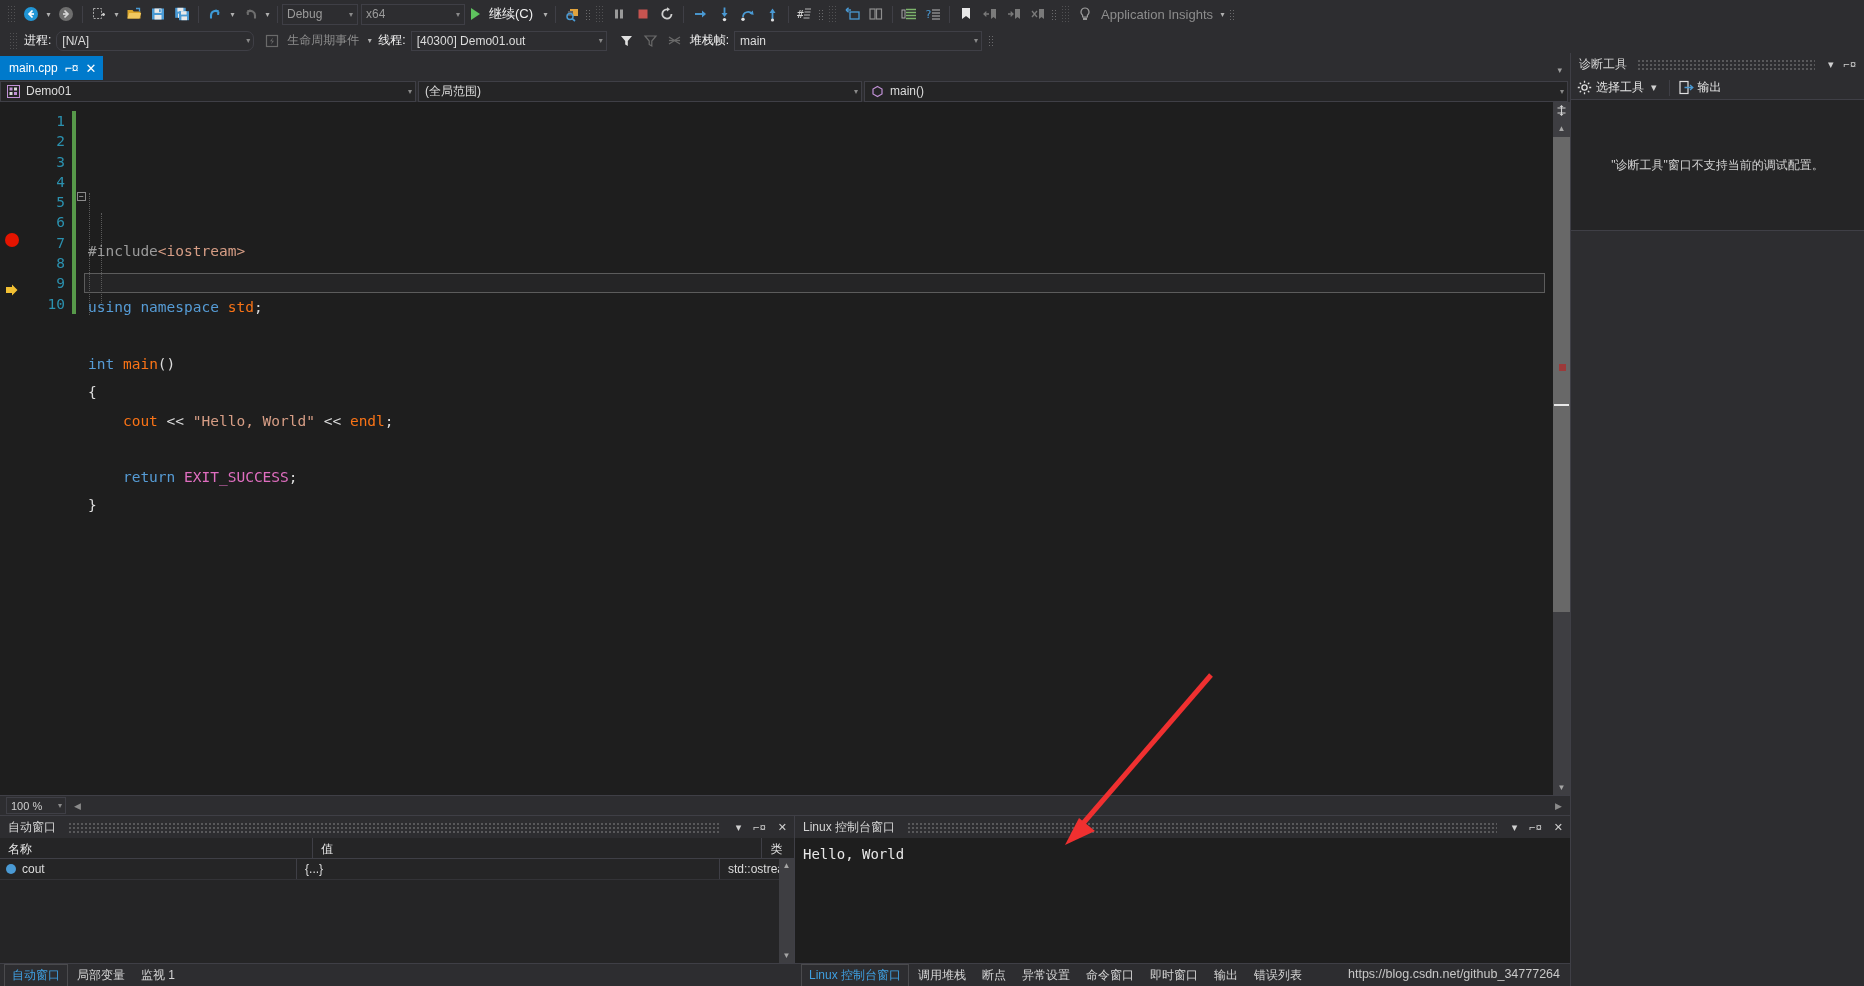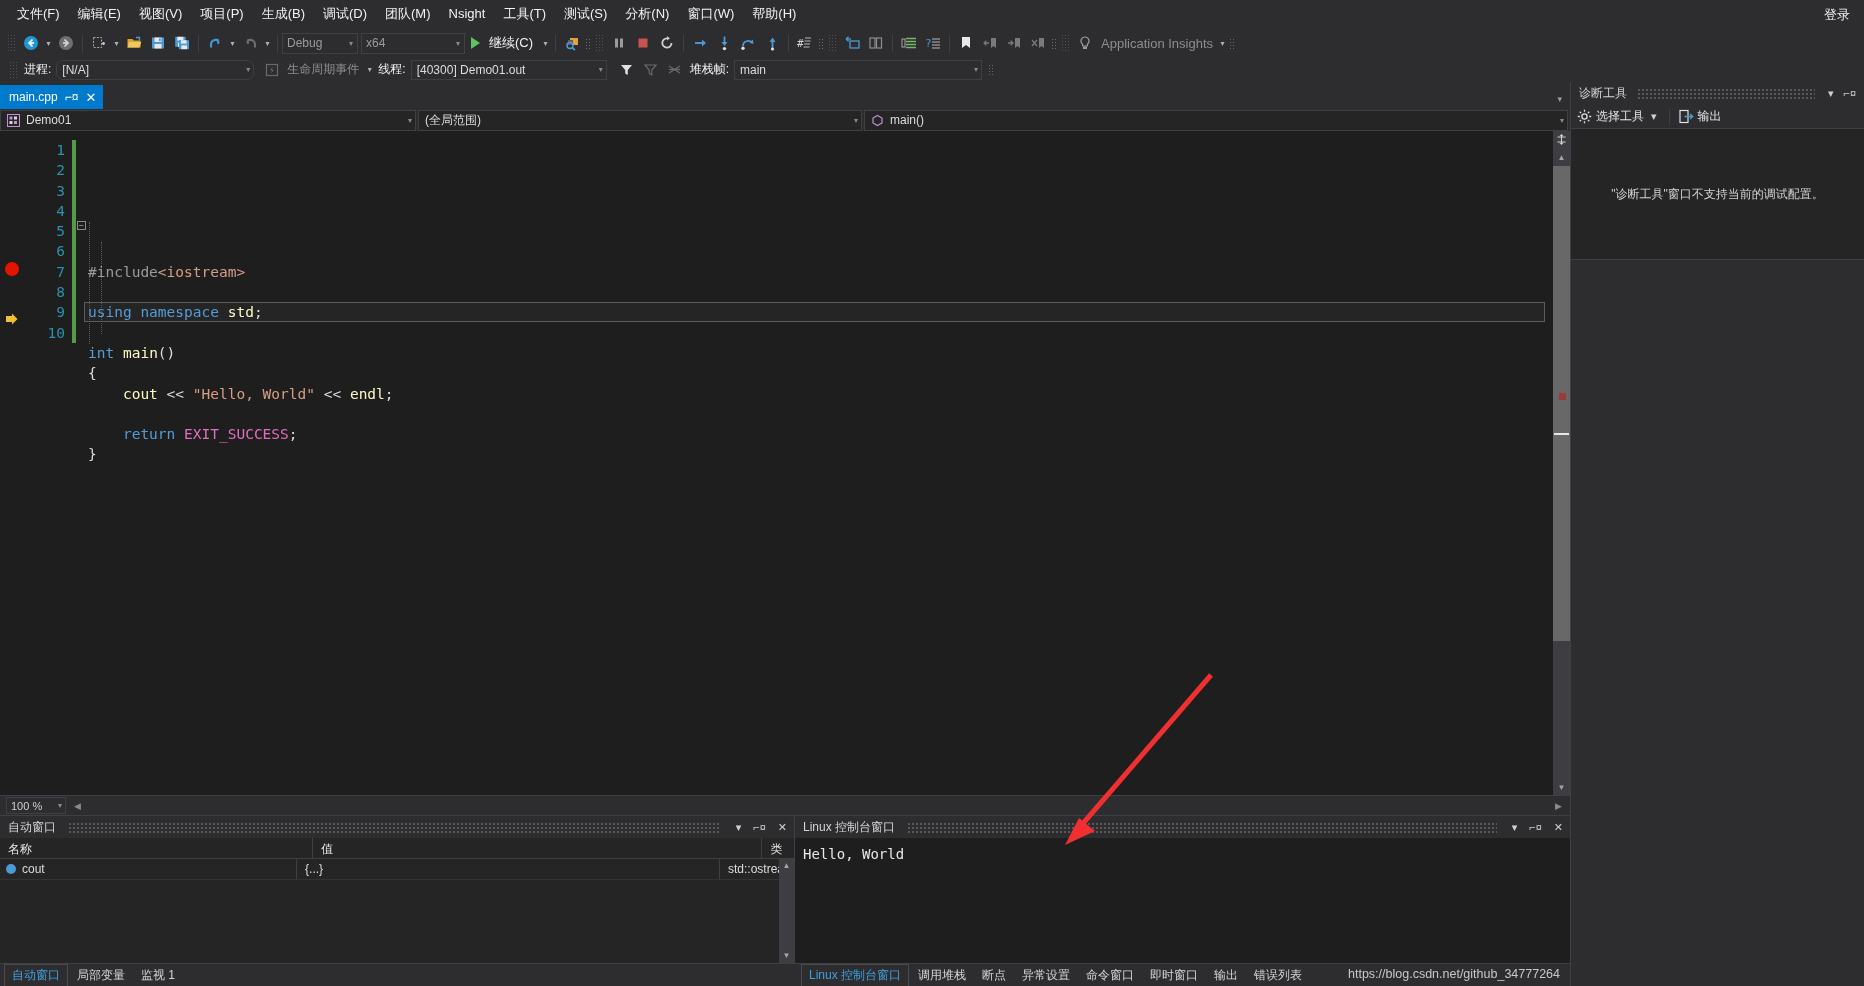--- a/index.html
+++ b/index.html
@@ -125,29 +125,29 @@
     padding-right: 7px; font-family: "DejaVu Sans Mono", monospace; font-size: 14.5px;
     color: #2b91af; line-height: 20.3px; padding-top: 9px;
   }
   .change-bar { width: 4px; flex: 0 0 4px; background: #1e1e1e; padding-top: 9px; }
   .change-bar .seg { width: 4px; background: #57994a; }
   .code-area {
     flex: 1 1 auto; position: relative; background: #1e1e1e; overflow: hidden;
     padding-top: 9px; font-family: "DejaVu Sans Mono", monospace; font-size: 14.5px;
     line-height: 20.3px; white-space: pre;
   }
-  .code-line { height: 20.3px; padding-left: 12px; position: relative; }
+  .code-line { height: 20.3px; padding-left: 12px; position: relative; margin-top: 8px; }
   .cur-line-box {
     position: absolute; left: 8px; right: 8px; height: 20px;
     border: 1px solid #5c5c5c; background: #252526;
   }
   .tok-pre   { color: #9b9b9b; }
   .tok-inc   { color: #d69d85; }
   .tok-kw    { color: #569cd6; }
-  .tok-id    { color: #fef9c3; }
+  .tok-id    { color: #f97316; }
   .tok-str   { color: #d69d85; }
   .tok-macro { color: #e06ec0; }
   .tok-punc  { color: #dcdcdc; }
   .fold-box {
     position: absolute; left: 1px; top: 5px; width: 9px; height: 9px;
     border: 1px solid #8a8a8a; color: #b4b4b4; font-size: 8px; line-height: 7px;
     text-align: center; background: #1e1e1e;
   }
   .indent-guide {
     position: absolute; top: 0; bottom: 0; width: 1px;
@@ -275,36 +275,20 @@
   .diag-rest { flex: 1 1 auto; background: #2d2d30; }
 
   
   .annot-arrow { position: absolute; left: 0; top: 0; pointer-events: none; }
 </style>
 </head>
 <body>
 
 <div class="app">
 
-  <div class="menubar">
-    <div class="menu-item">文件(F)</div>
-    <div class="menu-item">编辑(E)</div>
-    <div class="menu-item">视图(V)</div>
-    <div class="menu-item">项目(P)</div>
-    <div class="menu-item">生成(B)</div>
-    <div class="menu-item">调试(D)</div>
-    <div class="menu-item">团队(M)</div>
-    <div class="menu-item">Nsight</div>
-    <div class="menu-item">工具(T)</div>
-    <div class="menu-item">测试(S)</div>
-    <div class="menu-item">分析(N)</div>
-    <div class="menu-item">窗口(W)</div>
-    <div class="menu-item">帮助(H)</div>
-    <div class="signin">登录</div>
-  </div>
 
   <div class="toolbar">
     <div class="grip"></div>
 
     <div class="tb-btn">
       <svg width="16" height="16" viewBox="0 0 16 16">
           <circle cx="8" cy="8" r="7" fill="#2196d6"></circle>
           <path d="M9.5 4.5 L6 8 L9.5 11.5" stroke="#fff" stroke-width="1.7" fill="none"></path>
           <path d="M6 8 H11" stroke="#fff" stroke-width="1.7"></path>
         </svg>

